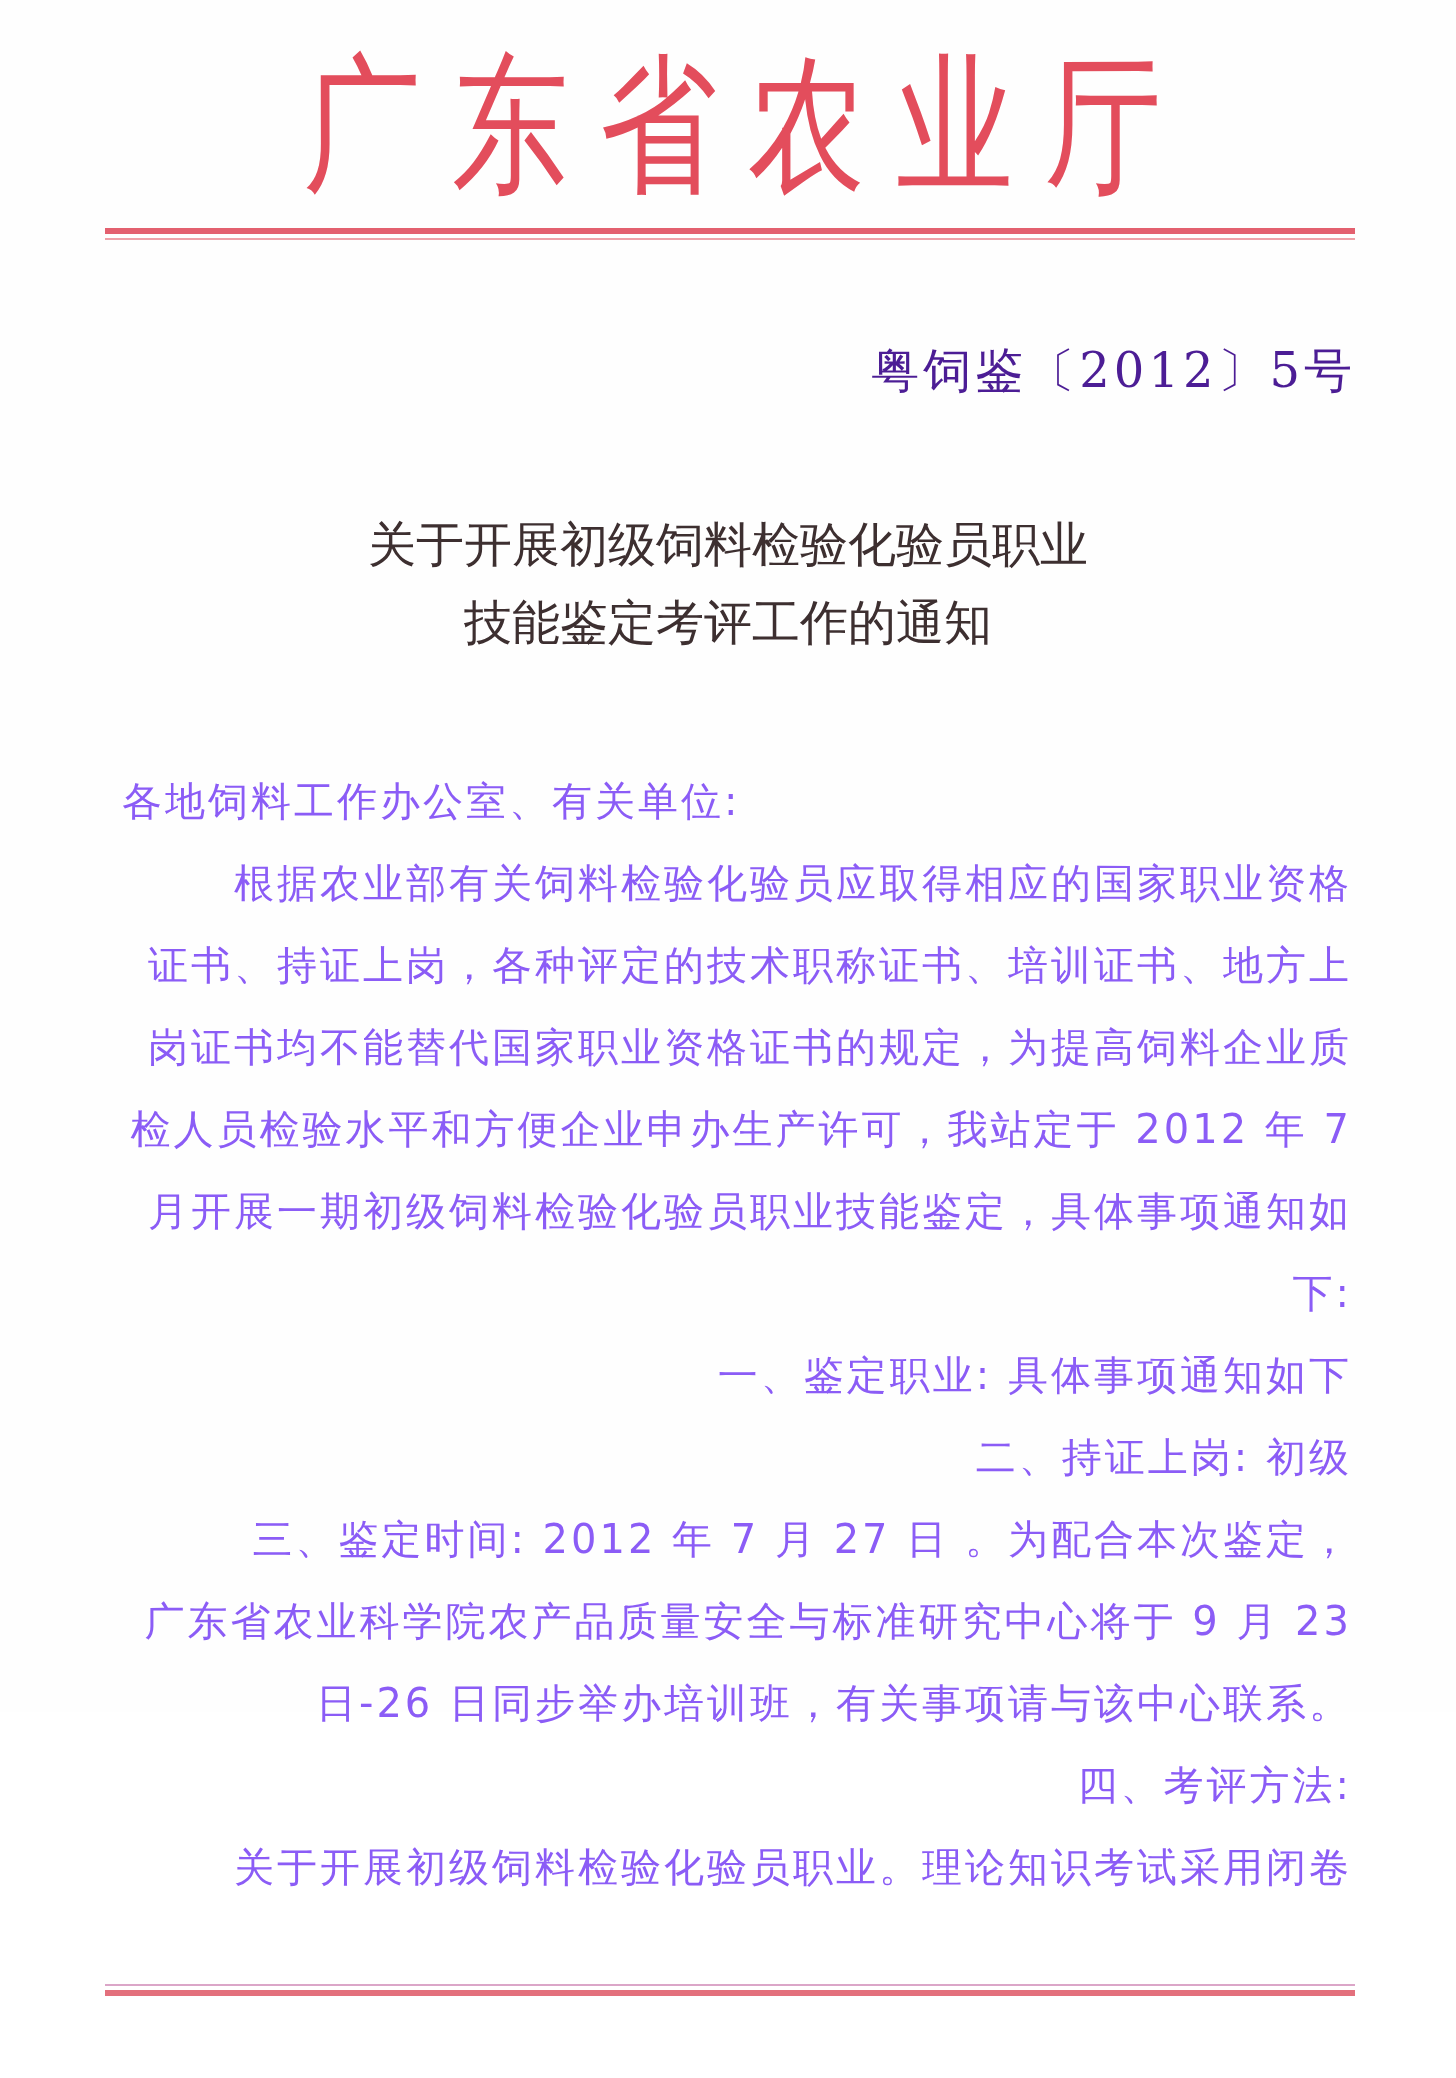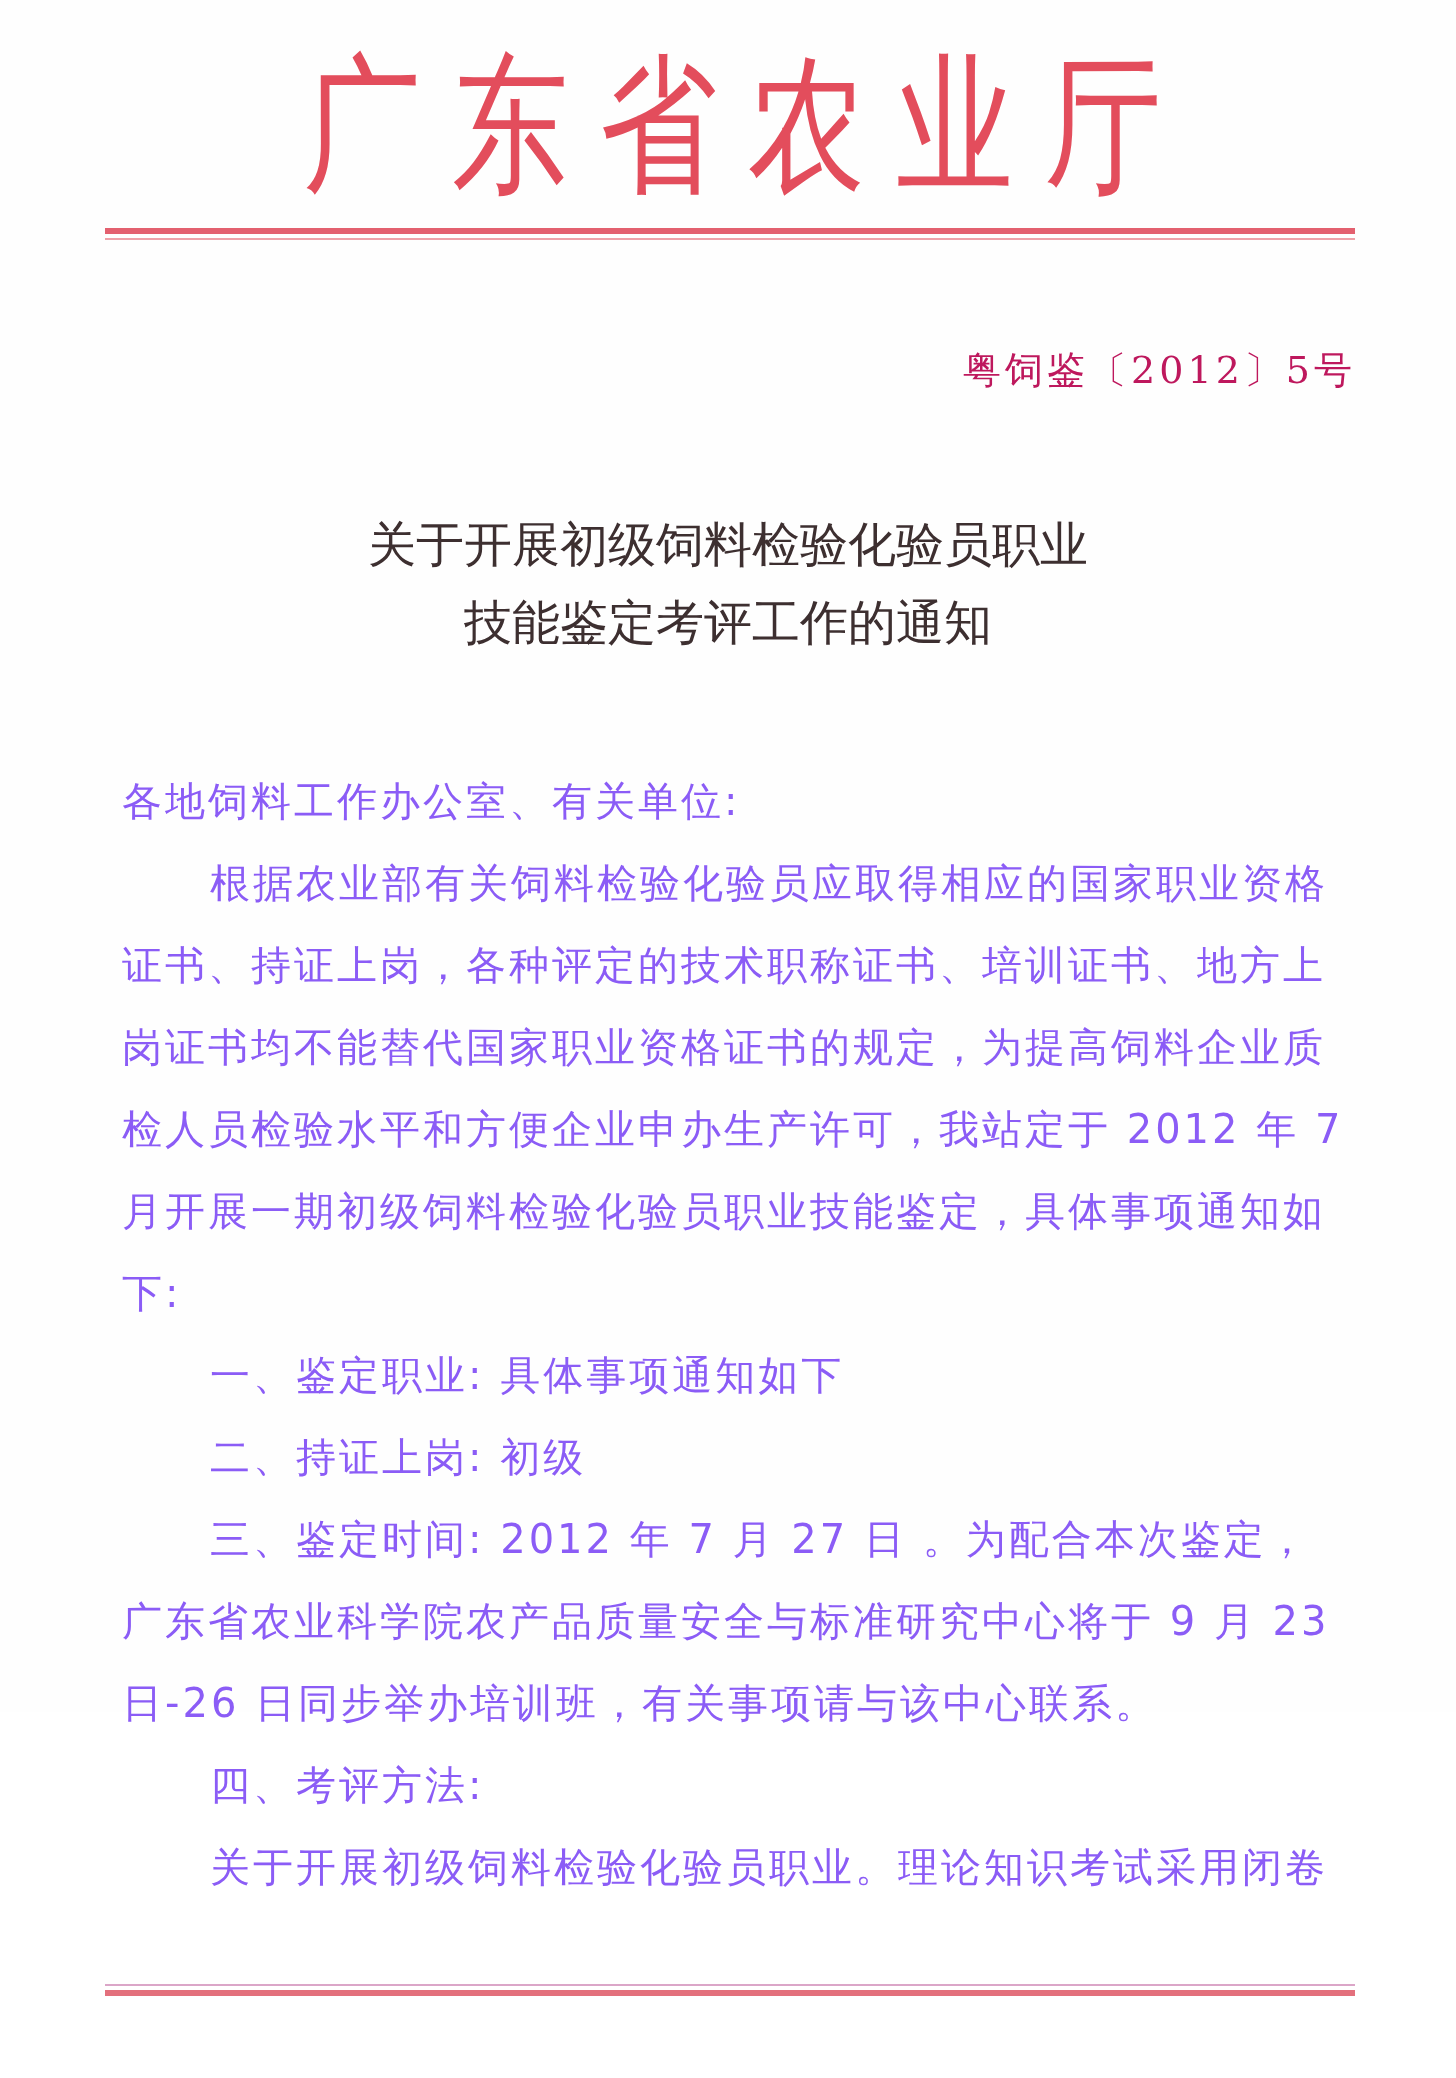--- a/index.html
+++ b/index.html
@@ -71,23 +71,23 @@
     .rule-bottom .thick {
       height: 6px;
       background: #e3707c;
       margin-top: 4px;
     }
     .doc-number {
       position: absolute;
       top: 345px;
       right: 140px;
       font-family: "DejaVu Serif", "Liberation Serif", serif;
-      font-size: 38px;
+      font-size: 48px;
       line-height: 50px;
-      color: #be185d;
+      color: #4c1d95;
       letter-spacing: 4px;
     }
     .doc-title {
       position: absolute;
       top: 505px;
       left: 0;
       width: 1456px;
       text-align: center;
       font-family: "DejaVu Serif", "Liberation Serif", serif;
       font-weight: normal;
@@ -107,20 +107,21 @@
       font-size: 40px;
       line-height: 82px;
       color: #8b5cf6;
       letter-spacing: 3px;
     }
     .body-text p {
       margin: 0;
     }
     .indent {
       text-indent: 88px;
+      text-align: right;
     }
   </style>
 </head>
 <body>
 
 <div class="page">
 
   <div class="letterhead">
     <span class="letterhead-title">广东省农业厅</span>
   </div>

